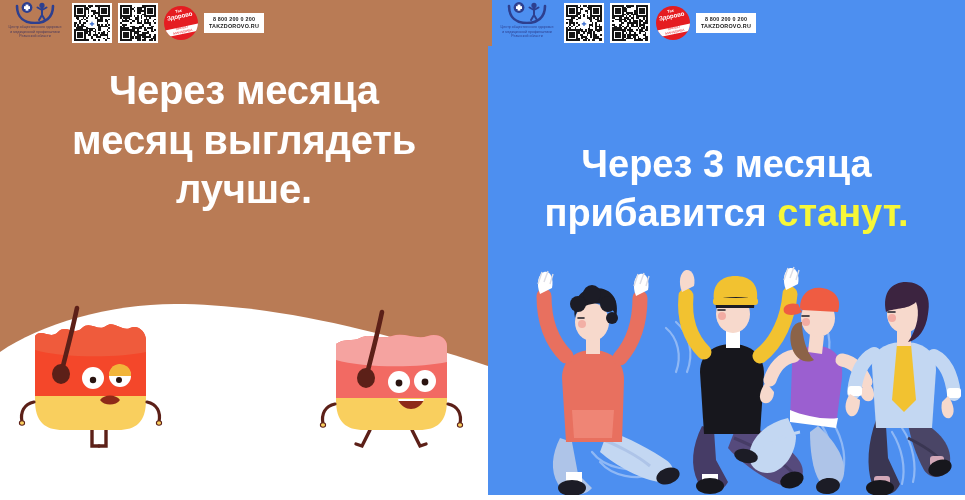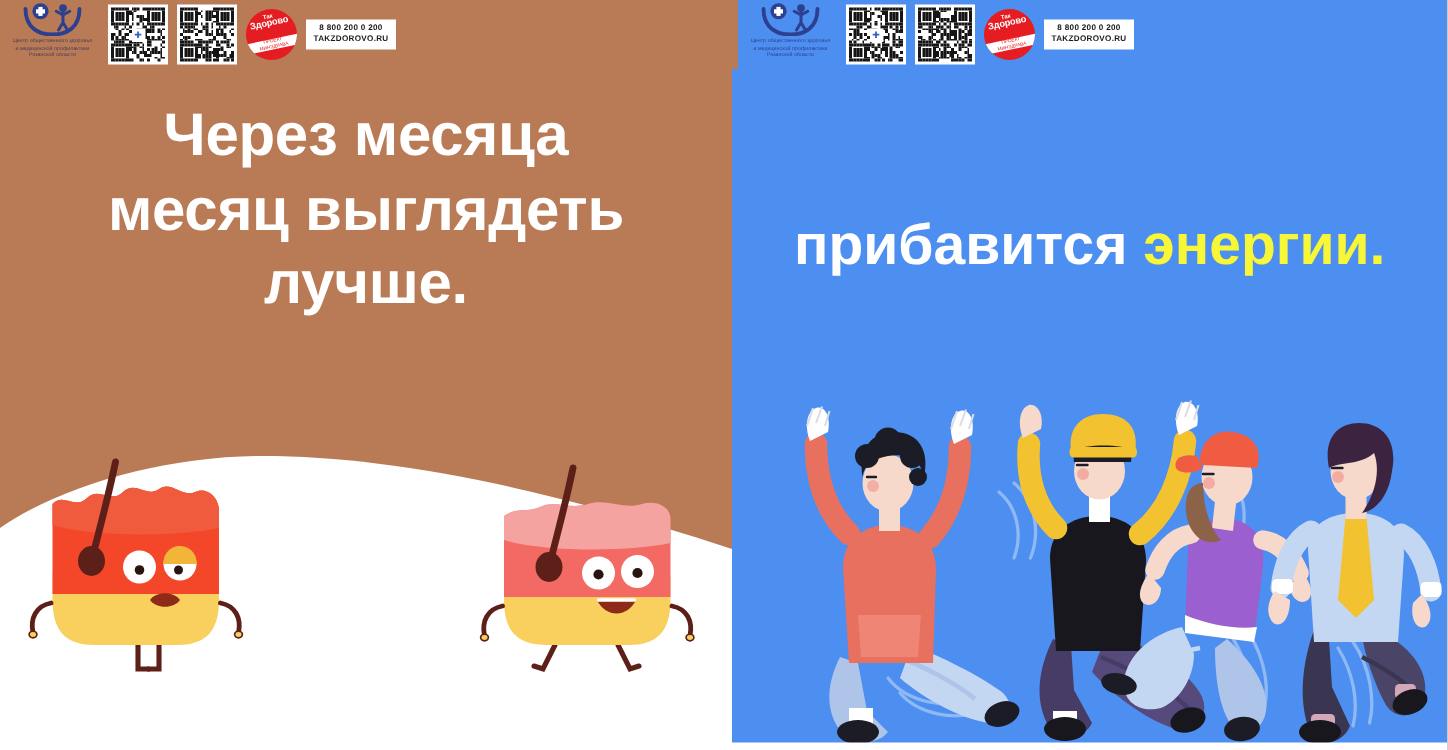--- a/index.html
+++ b/index.html
@@ -1389,22 +1389,23 @@
         </div>
       </div>
 
       <div class="contact-plate">
         <div class="contact-phone">8 800 200 0 200</div>
         <div class="contact-site">TAKZDOROVO.RU</div>
       </div>
     </div>
 
     <div class="headline headline-right">
+      <div>Через 3 месяца</div>
       <div>
-        <span>прибавится </span><span class="hl-accent">энергии.</span>
+        <span>прибавится </span><span class="hl-accent">станут.</span>
       </div>
     </div>
 
     <svg class="scene-right" viewBox="0 0 477 240" preserveAspectRatio="none">
 
       <g fill="none" stroke="#8fb8f5" stroke-width="2.2" stroke-linecap="round">
         <path d="M104,192 C116,208 144,214 166,206"></path>
         <path d="M112,202 C124,216 148,221 168,214"></path>
         <path d="M178,68 C190,78 194,96 188,112"></path>
         <path d="M188,62 C202,74 206,94 199,112"></path>

